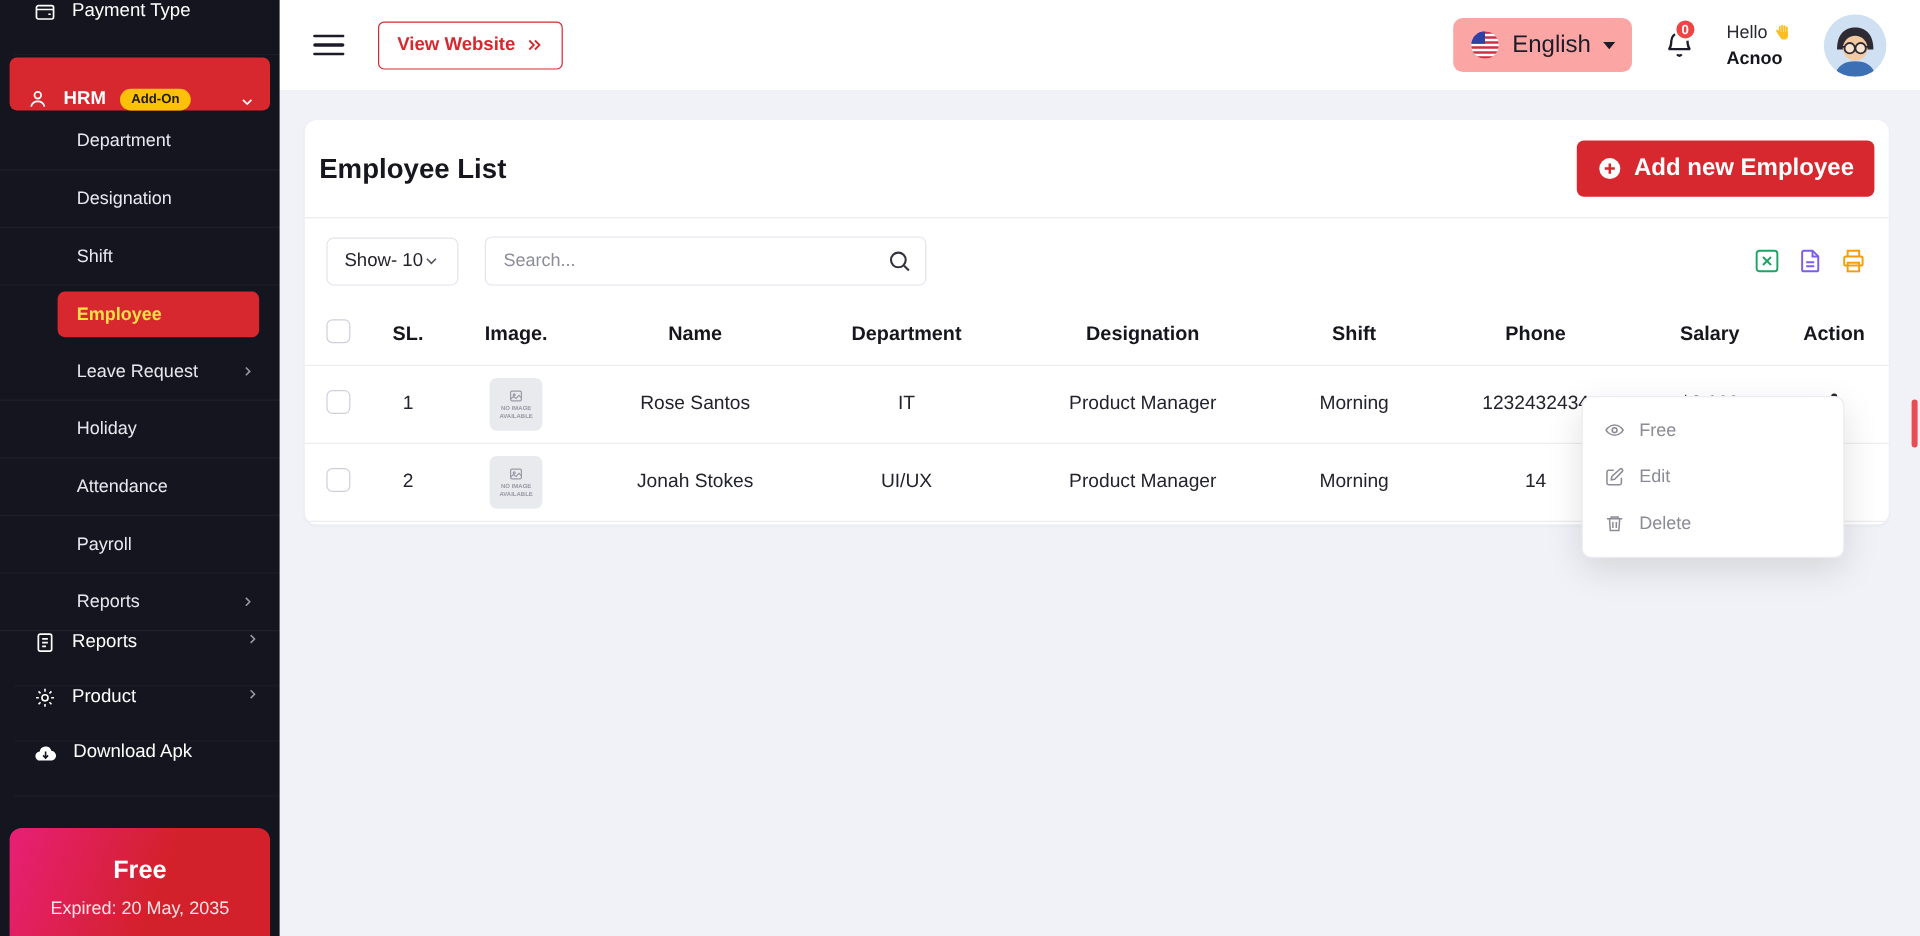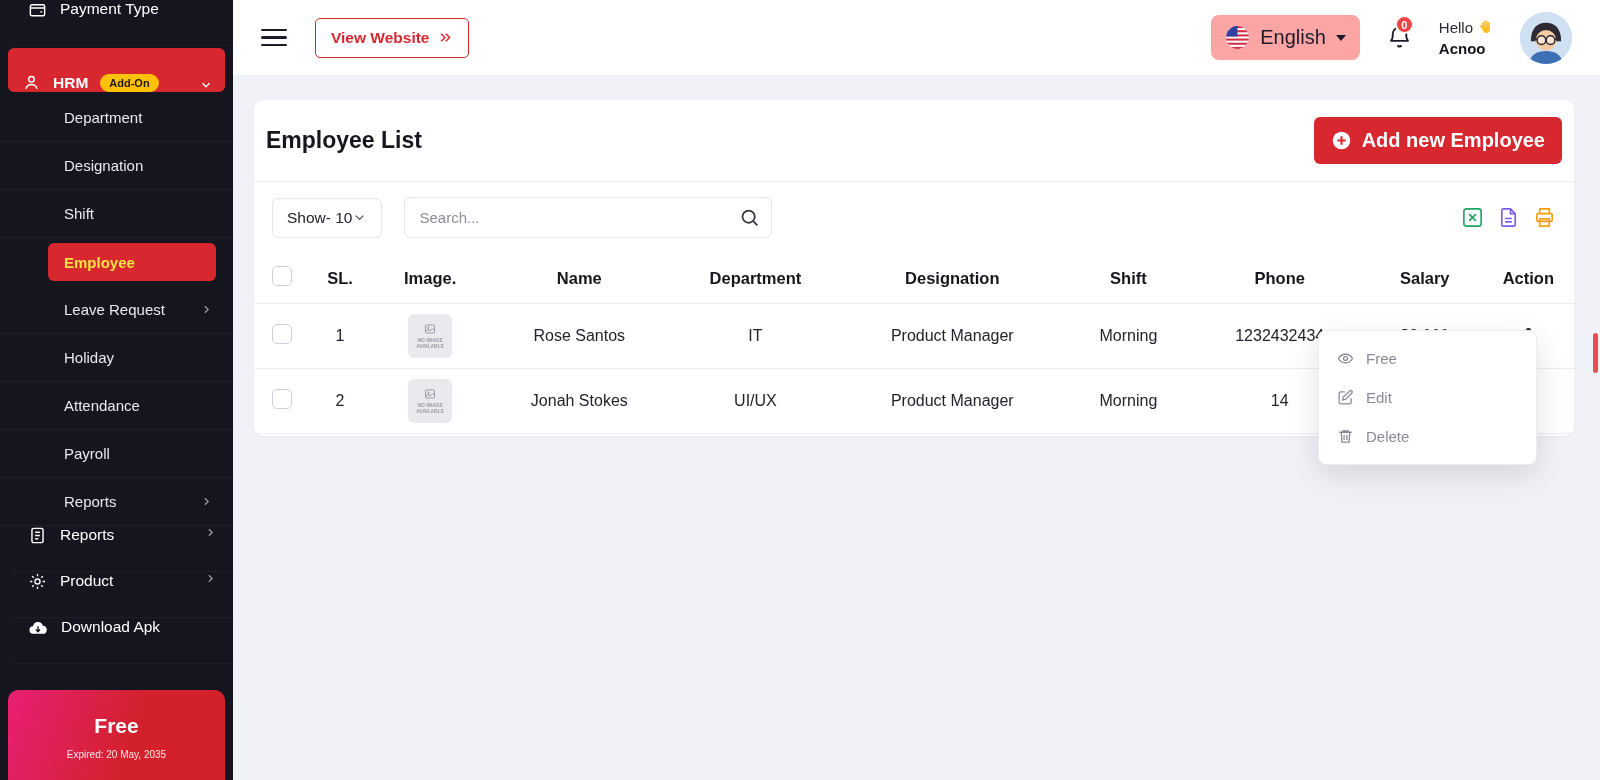--- a/index.html
+++ b/index.html
@@ -13,21 +13,21 @@
   .top-item{display:flex;gap:13px;height:46px;padding:0 16px;font-size:15.5px;cursor:pointer;border-bottom:1px solid rgba(255,255,255,.04);margin-left:12px;}
   .top-item .chev{margin-left:auto;color:#9a9aa6;}
   .hrm-item{margin:2px 8px;height:44px;border-radius:6px;background:var(--accent);display:flex;align-items:flex-end;gap:12px;padding:0 12px 0 14px;font-size:15.5px;font-weight:600;cursor:pointer;}
   .badge{background:#ffc107;color:#201a00;font-size:11px;font-weight:700;padding:3px 9px;border-radius:10px;}
   .hrm-item .chev{margin-left:auto;color:#fff;}
   .sub-item{display:flex;align-items:center;height:48px;padding:0 20px 0 64px;font-size:15px;color:#e8e8ee;border-bottom:1px solid rgba(255,255,255,.05);cursor:pointer;}
   .sub-item .chev{margin-left:auto;color:#9a9aa6;}
   .sub-item.active{margin:5px 17px 5px 48px;height:38px;padding:0 16px;border-radius:6px;background:var(--accent);border-bottom:none;font-weight:600;color:#fde047;}
   .banner{position:absolute;left:8px;right:8px;bottom:-28px;height:118px;border-radius:10px;background:linear-gradient(110deg,#e81f76 0%,#d3212b 55%);text-align:center;padding-top:24px;}
   .banner-title{font-size:21px;font-weight:700;color:#fff;}
-  .banner-sub{font-size:10px;color:#ffe3e6;margin-top:11px;}
+  .banner-sub{font-size:15px;color:#ffe3e6;margin-top:11px;}
 
   
   .main{flex:1;display:flex;flex-direction:column;}
   .header{height:75px;background:#fff;display:flex;align-items:center;padding:0 28px;flex-shrink:0;}
   .burger{width:26px;display:flex;flex-direction:column;gap:5px;cursor:pointer;}
   .burger i{display:block;height:2.6px;background:#1c1c28;border-radius:2px;}
   .view-site{margin-left:28px;display:flex;align-items:center;gap:8px;border:1px solid var(--accent);color:var(--accent);background:#fff;font-weight:700;font-size:15.5px;padding:10px 15px;border-radius:5px;cursor:pointer;font-family:inherit;}
   .h-right{margin-left:auto;display:flex;align-items:center;gap:26px;}
   .lang{display:flex;align-items:center;gap:10px;background:#fca5a5;border-radius:8px;padding:10px 14px;font-size:20px;cursor:pointer;justify-content:flex-end;}
   .caret{width:0;height:0;border-left:5px solid transparent;border-right:5px solid transparent;border-top:6px solid #1c1c28;}

